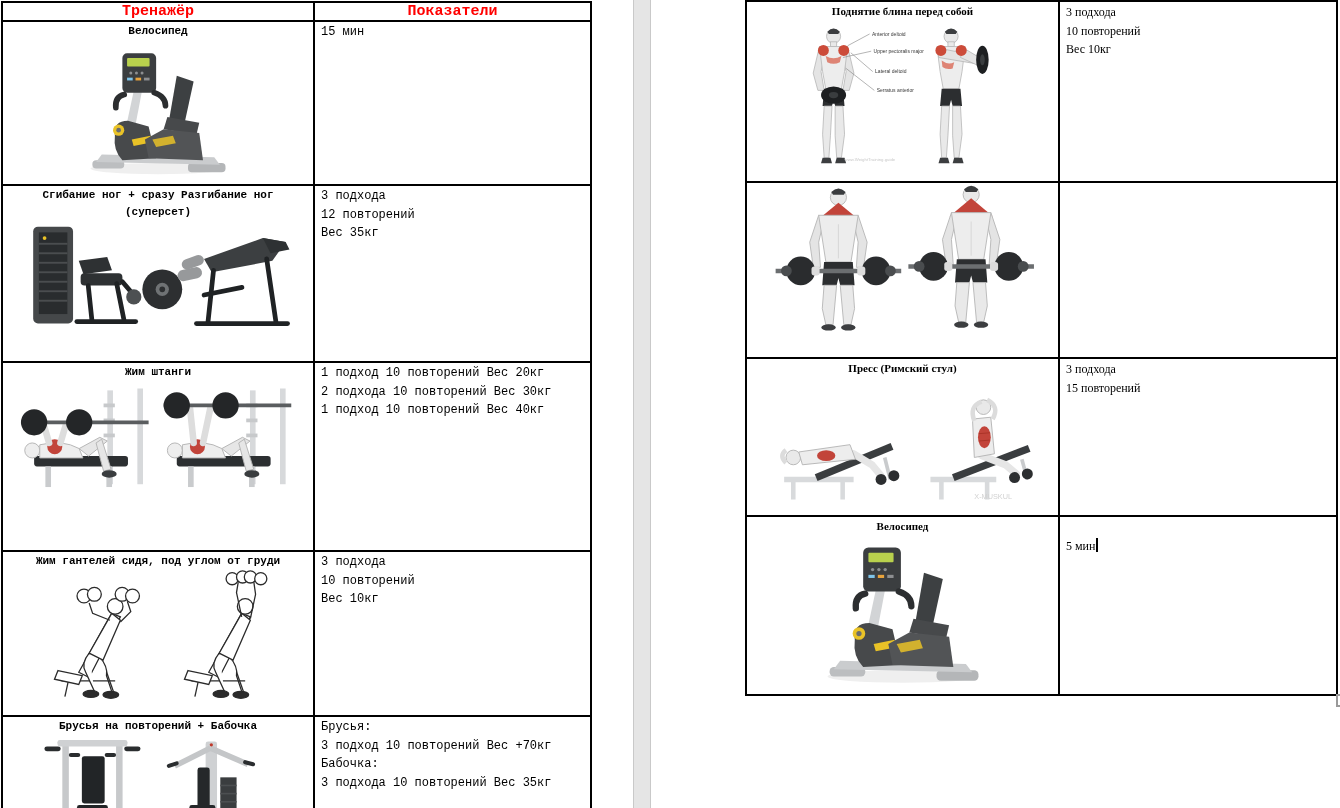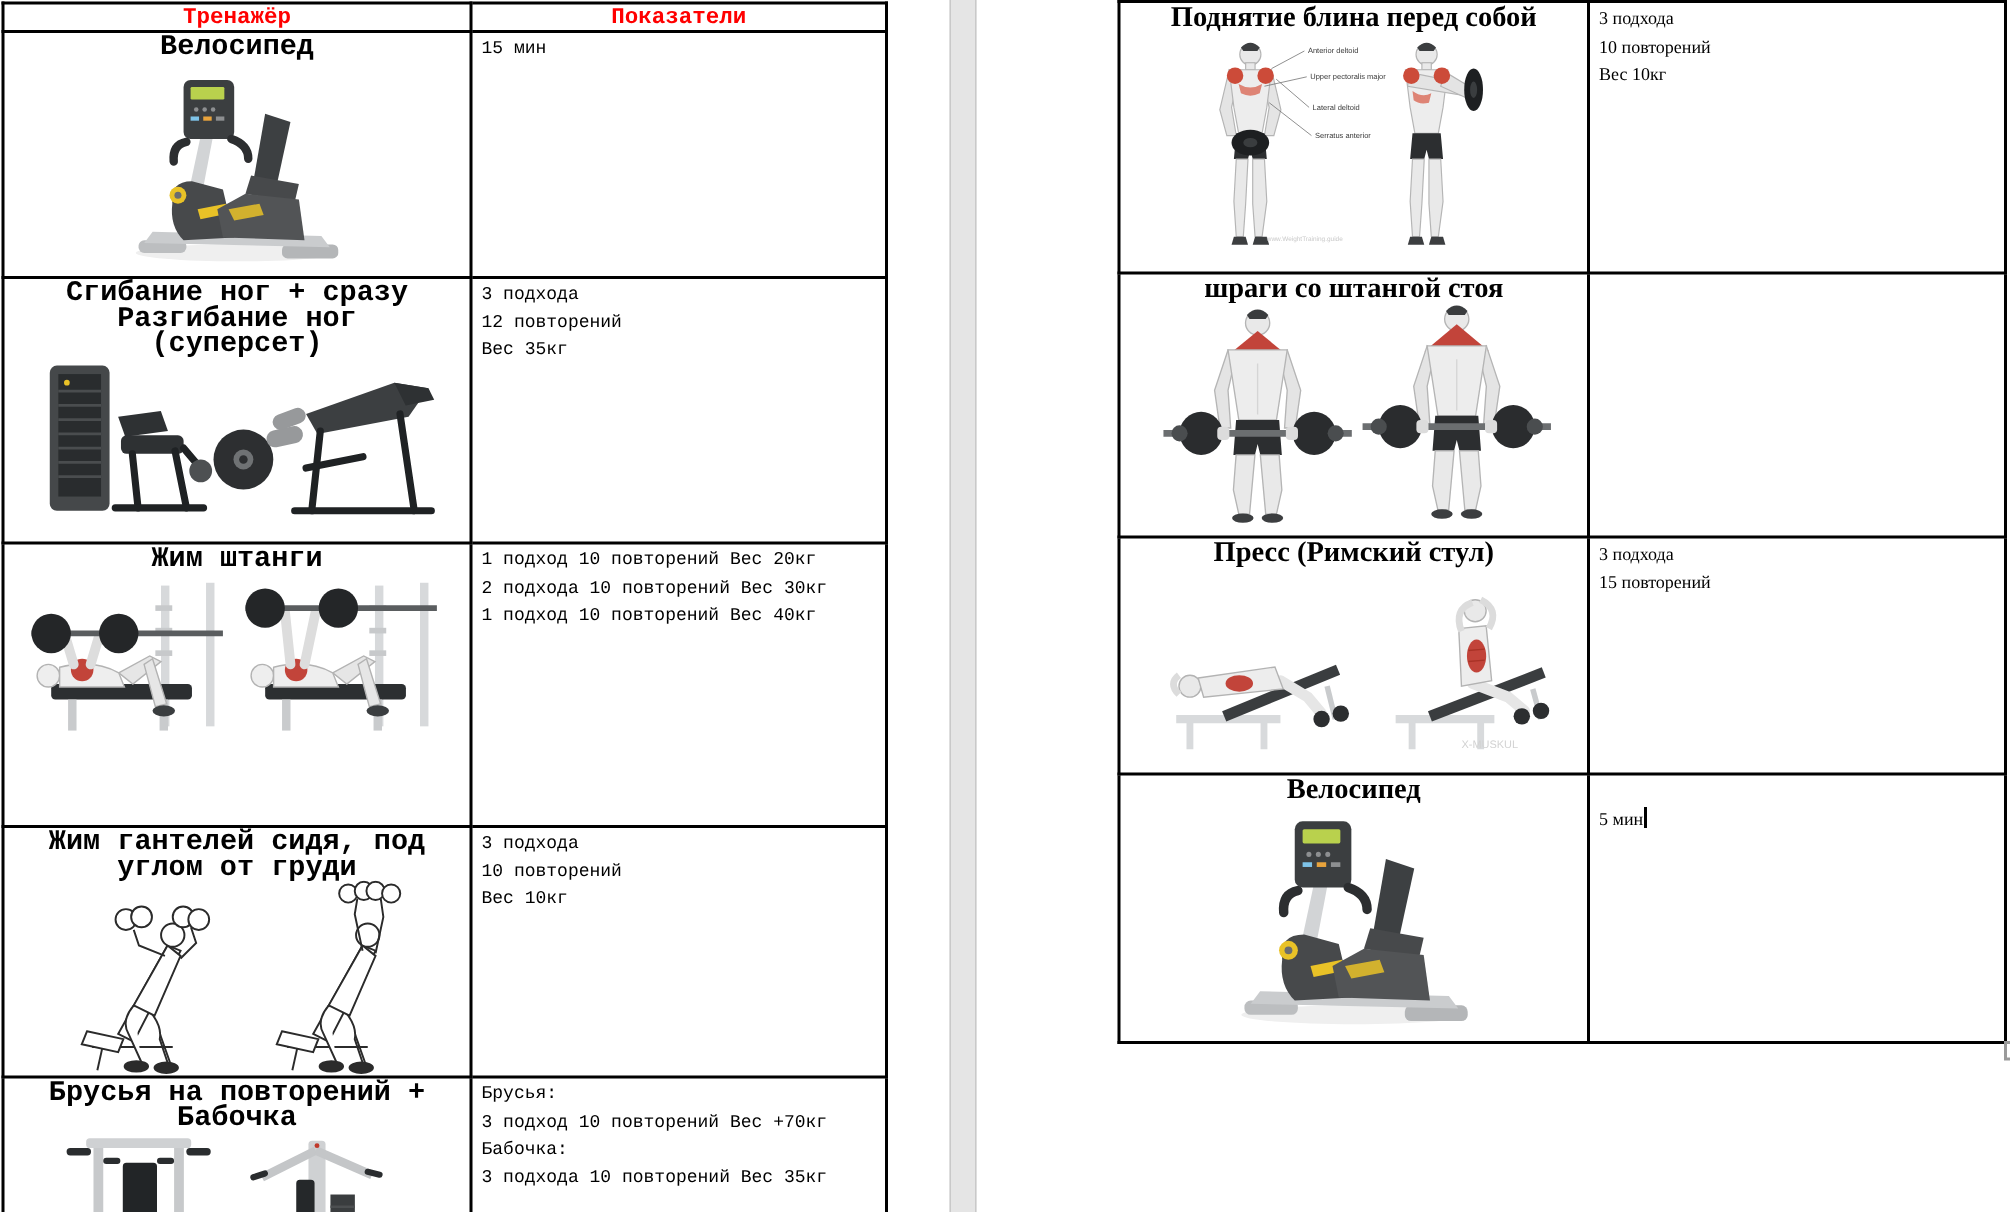--- a/index.html
+++ b/index.html
@@ -6,21 +6,21 @@
   html,body { width:1340px; height:808px; background:#ffffff; overflow:hidden;
               font-family:"Liberation Serif", serif; }
   .page-gap { position:absolute; left:633px; top:0; width:18px; height:808px;
               background:#e5e5e5; border-left:1px solid #c9c9c9; border-right:1px solid #c9c9c9; }
   table { position:absolute; border-collapse:collapse; table-layout:fixed; background:#fff; }
   td { border:2px solid #000; vertical-align:top; padding:0; overflow:hidden; }
   #left-table  { left:1px;  top:1px; width:589px;font-family:Liberation Mono, monospace; }
   #right-table { left:745px; top:0;  width:591px; }
   .hdr td { height:18px; }
   .hdr-txt { color:#ff0000; font-weight:bold; font-size:15px; text-align:center; line-height:17px; }
-  .ttl { font-weight:bold; font-size:19px; text-align:center; line-height:17px;
+  .ttl { font-weight:bold; font-size:11px; text-align:center; line-height:17px;
          padding:1px 8px 0 8px; white-space:pre-line; }
   .val { font-size:12px; line-height:18.5px; padding:1px 4px 0 6px; white-space:pre-line; }
   .fig { text-align:center; line-height:0; }
   .caret { display:inline-block; width:2px; height:14px; background:#000;
            vertical-align:-2px; margin-left:1px; }
   .resize-handle { position:absolute; left:1336px; top:694px; width:10px; height:13px;
                    border:2px solid #9a9a9a; background:#fff; }
   svg text { font-family:"Liberation Sans", sans-serif; }
 </style>
 </head>
@@ -353,21 +353,20 @@
     </td>
     <td>
       <div class="val">3 подхода
 10 повторений
 Вес 10кг</div>
     </td>
   </tr>
 
   <tr style="height:176px">
     <td>
-      <div class="ttl">шраги со штангой стоя</div>
       <div class="fig">
         <svg width="270" height="148" viewBox="0 0 300 165">
           <g>
             <circle cx="78" cy="16" r="9" fill="#e9e9e9" stroke="#b5b5b5"></circle>
             <path d="M70 10 Q78 2 86 10 L84 13 L72 13 Z" fill="#3a3c3e"></path>
             <path d="M78 22 L56 40 L100 40 Z" fill="#c2443a"></path>
             <path d="M56 36 L46 66 L50 94 L58 94 L56 66 L62 40 Z" fill="#e4e4e4" stroke="#b5b5b5"></path>
             <path d="M100 36 L110 66 L106 94 L98 94 L100 66 L94 40 Z" fill="#e4e4e4" stroke="#b5b5b5"></path>
             <path d="M56 36 L100 36 L92 88 L64 88 Z" fill="#ededed" stroke="#b5b5b5"></path>
             <line x1="78" y1="46" x2="78" y2="84" stroke="#d5d5d5"></line>

